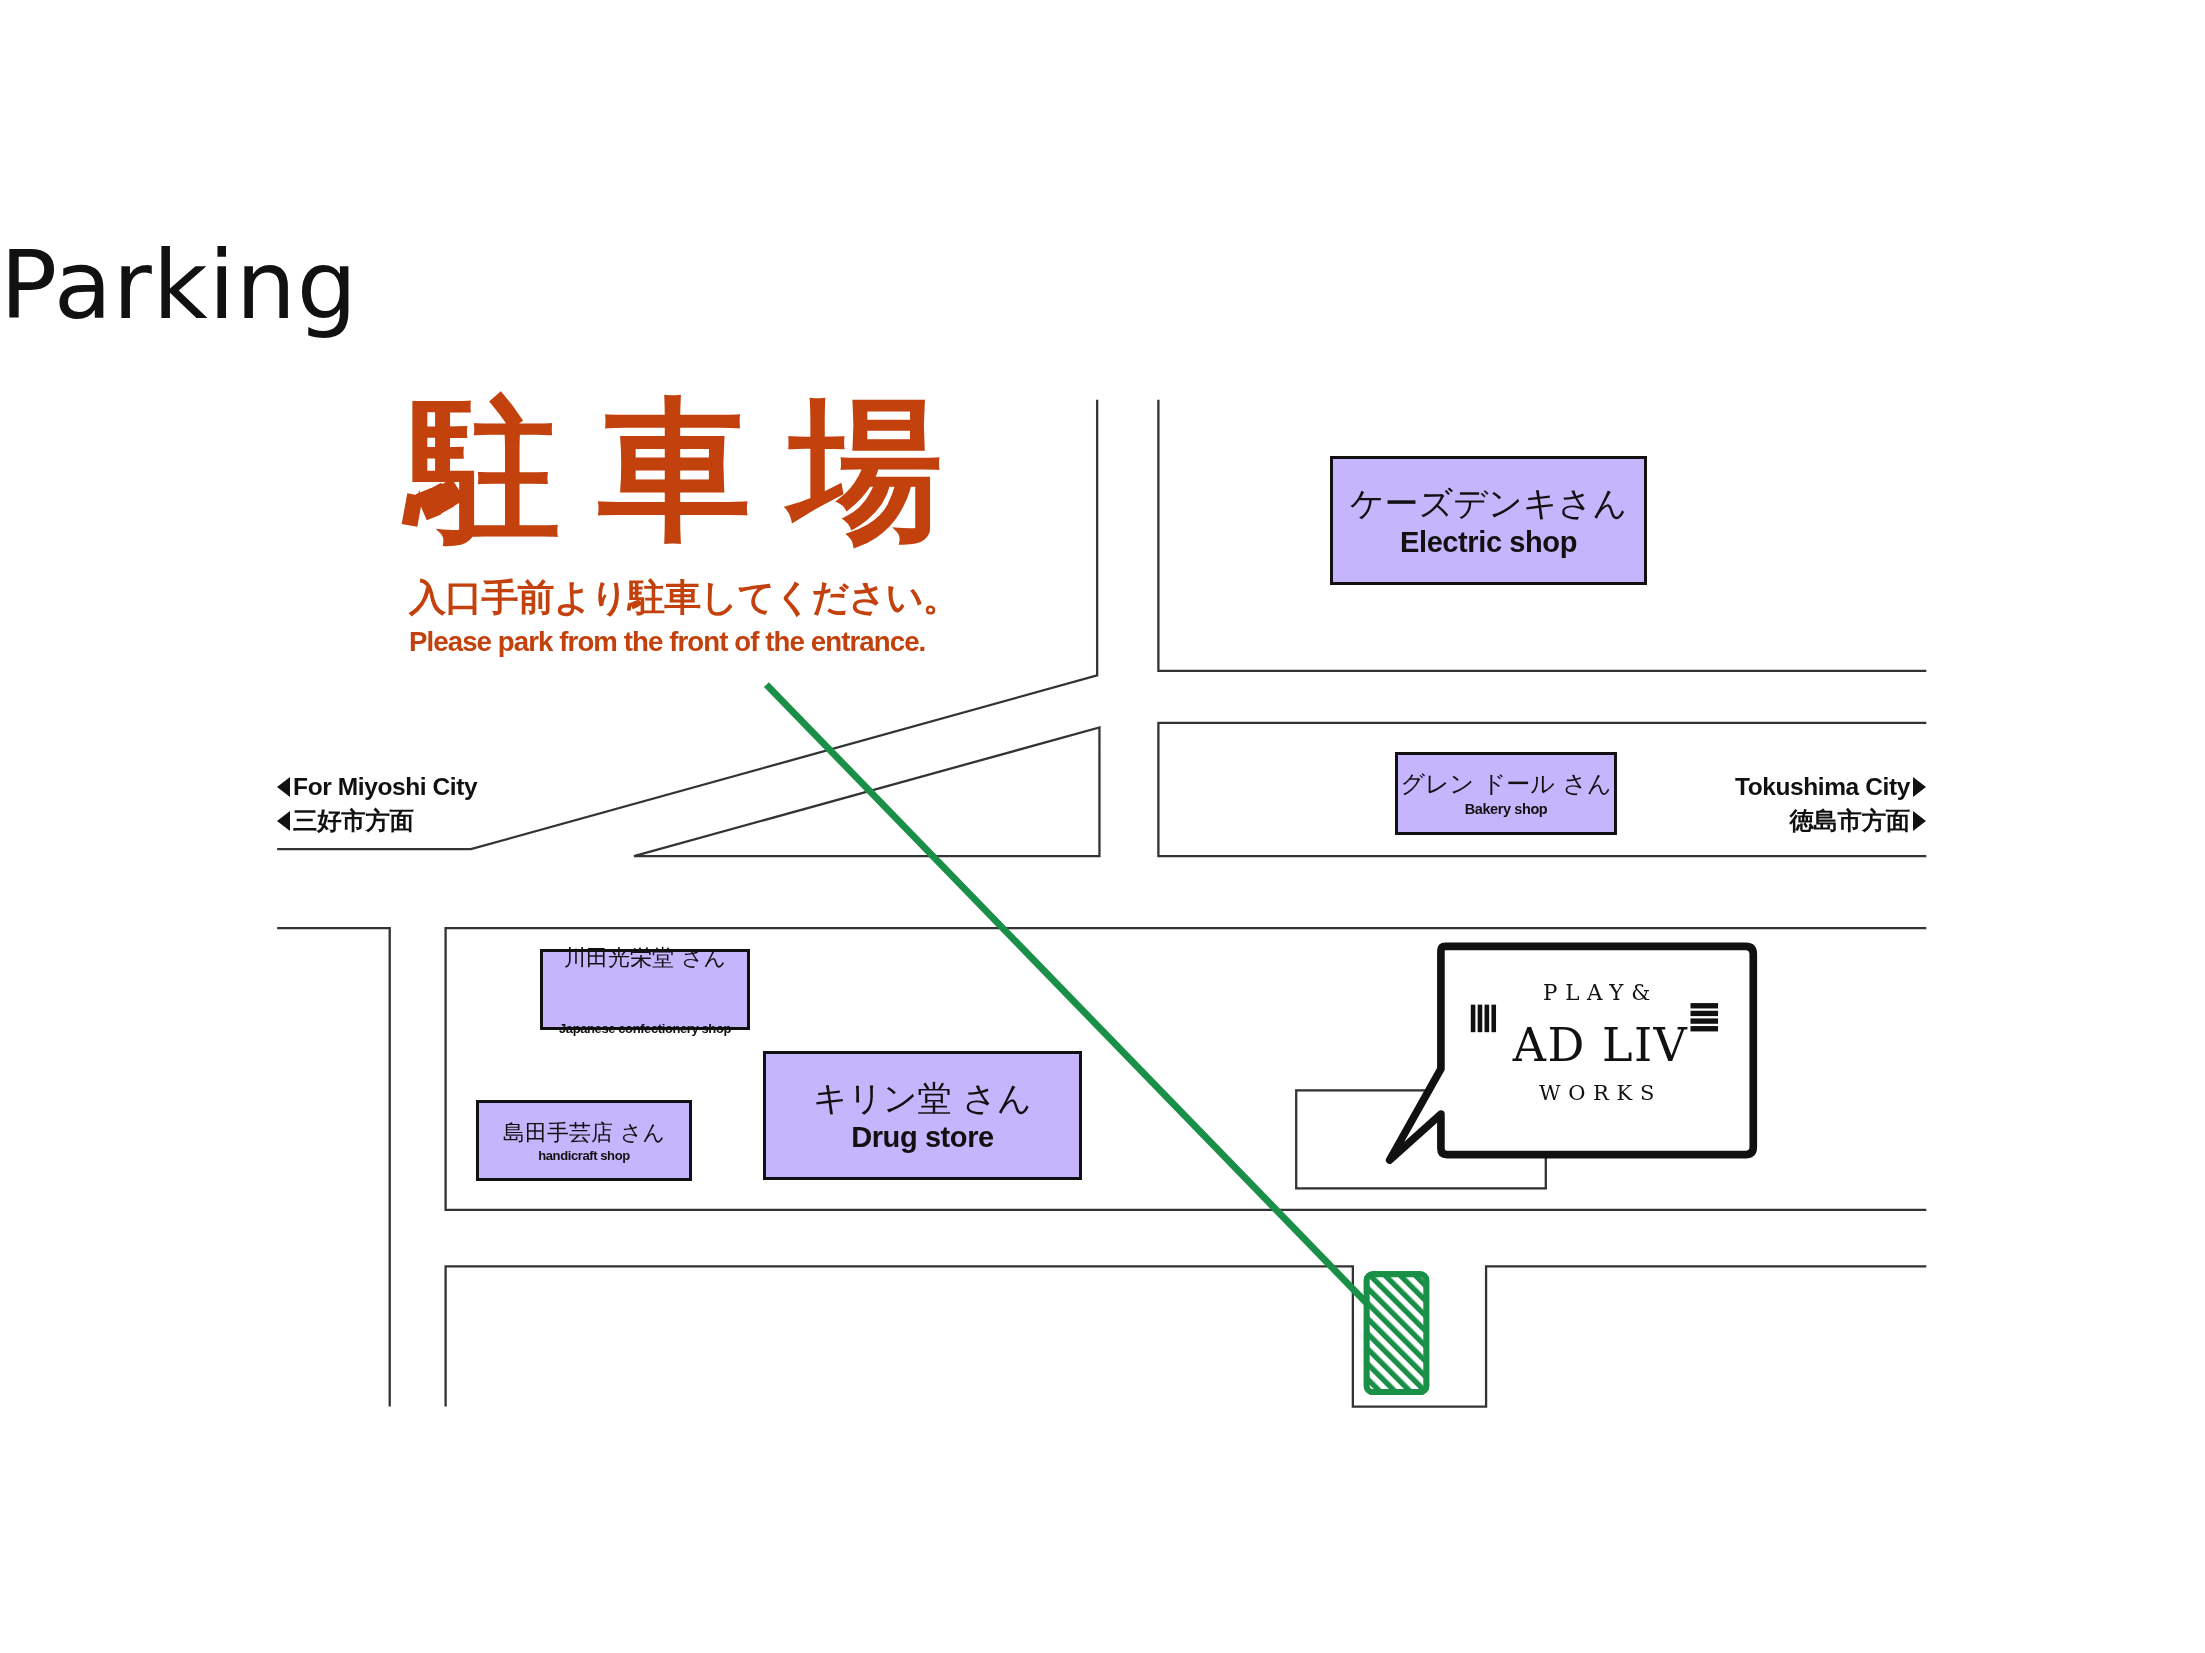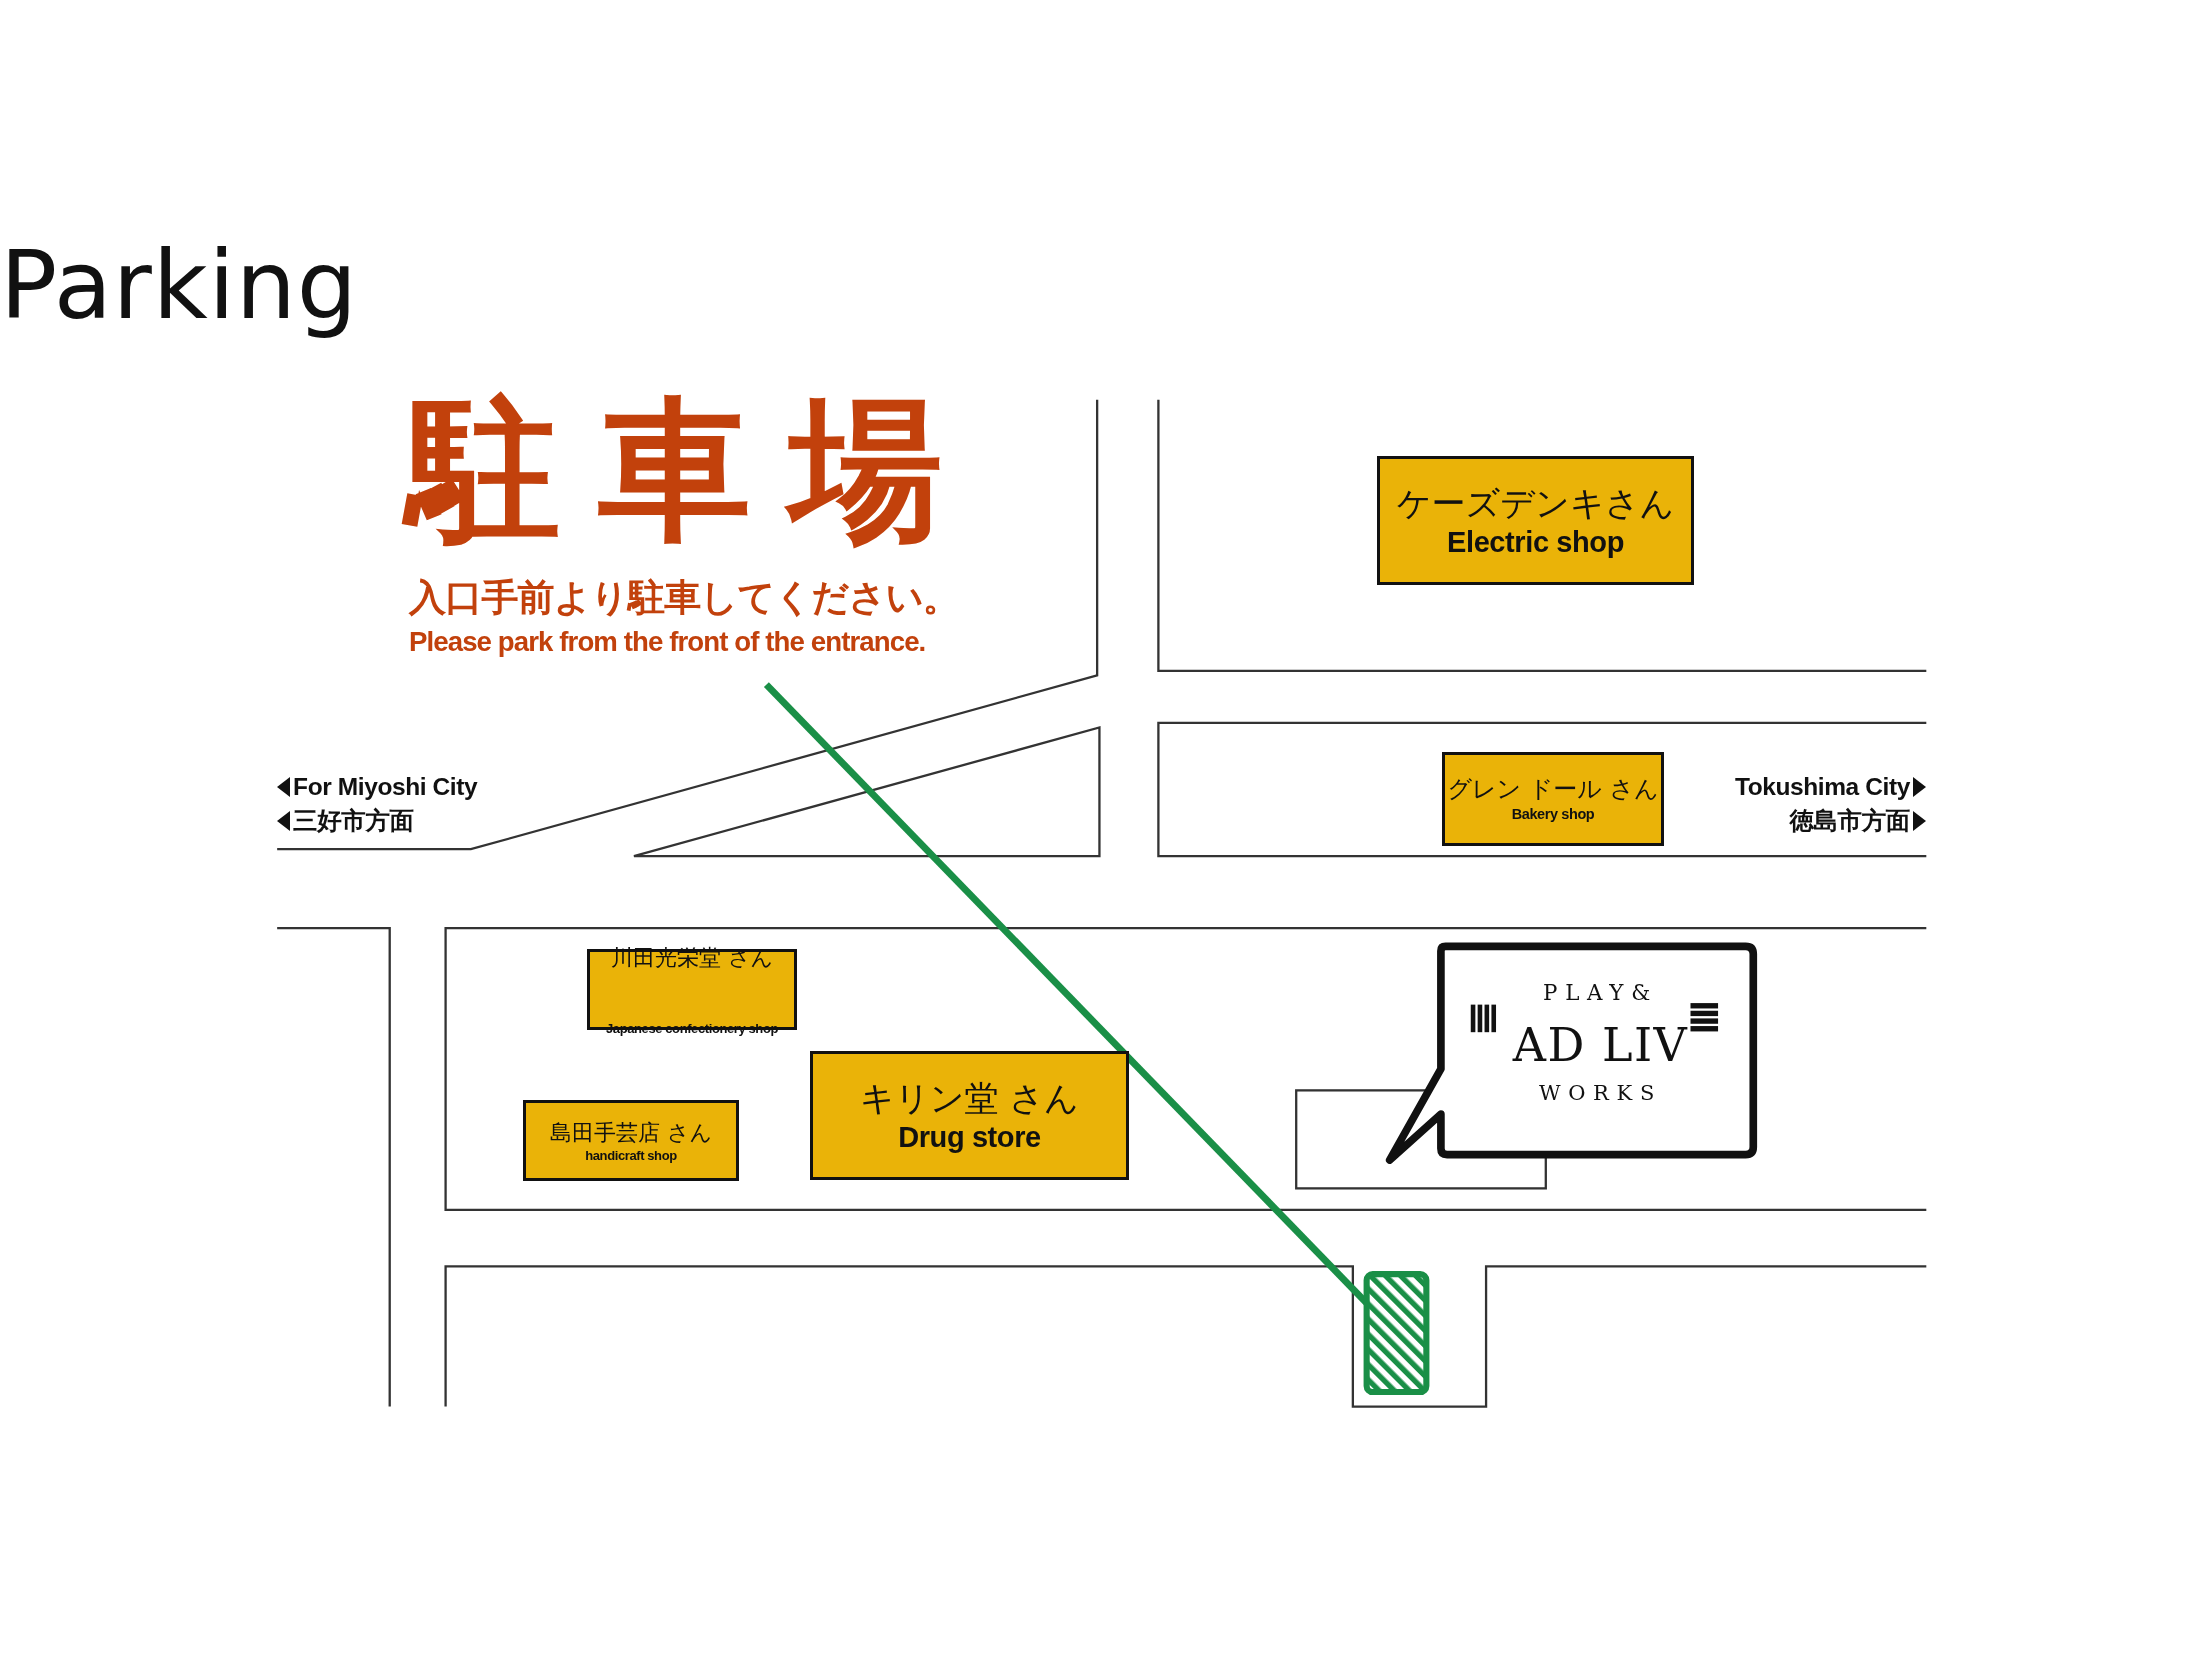--- a/index.html
+++ b/index.html
@@ -6,22 +6,22 @@
   body { width: 2205px; height: 1654px; position: relative; overflow: hidden;
          font-family: "DejaVu Sans", "Liberation Sans", sans-serif; color: #111; }
   #map-svg { position: absolute; left: 0; top: 0; }
   .abs { position: absolute; }
   .title { left: 0; width: 2205px; top: 230px; text-align: left;
            font-family: "DejaVu Sans", sans-serif; font-size: 95px; font-weight: 500; letter-spacing: 0.8px; color: #111; }
   .green { color: #c2410c; margin-left: 20px; }
   .kanji-big { left: 387px; top: 394px; font-size: 153px; font-weight: bold; letter-spacing: 38px; line-height: 1; }
   .jp-sub { left: 389px; top: 573px; font-size: 37px; font-weight: bold; letter-spacing: -0.8px; white-space: nowrap; }
   .en-sub { left: 389px; top: 626px; font-size: 27.6px; font-weight: bold; letter-spacing: -0.9px; white-space: nowrap; font-family: "Liberation Sans", sans-serif; }
-  .shop { position: absolute; border: 3.8px solid #111; background: #eab308; box-sizing: border-box;
-          display: flex; flex-direction: column; align-items: center; justify-content: center; text-align: center; margin-left: 47px; }
+  .shop { position: absolute; border: 3.8px solid #111; background: #c4b5fd; box-sizing: border-box;
+          display: flex; flex-direction: column; align-items: center; justify-content: center; text-align: center; }
   .shop .jp { font-weight: 500; white-space: nowrap; }
   .shop .en { font-weight: bold; white-space: nowrap; font-family: "Liberation Sans", sans-serif; letter-spacing: -0.4px; }
   .dir { font-size: 24.5px; font-weight: bold; white-space: nowrap; line-height: 34px; font-family: "Liberation Sans", sans-serif; letter-spacing: -0.4px; }
   .tri-l { display: inline-block; width: 0; height: 0; border-top: 10px solid transparent; border-bottom: 10px solid transparent; border-right: 13.8px solid #111; margin-right: 3.1px; vertical-align: -2.3px; }
   .tri-r { display: inline-block; width: 0; height: 0; border-top: 10px solid transparent; border-bottom: 10px solid transparent; border-left: 13.8px solid #111; margin-left: 3.1px; vertical-align: -2.3px; }
   .logo-text { position: absolute; font-family: "DejaVu Serif", "Liberation Serif", serif; color: #111; white-space: nowrap; text-align: center; }
 </style>
 </head>
 <body>
 
@@ -84,21 +84,21 @@
 <div class="abs dir" style="right:279px; top:770px; text-align:right;">
   <div><span>Tokushima City</span><span class="tri-r"></span></div>
   <div><span>徳島市方面</span><span class="tri-r"></span></div>
 </div>
 
 <div class="shop" style="left:1330px; top:456px; width:317px; height:129px;">
   <div class="jp" style="font-size:34px; line-height:43px;">ケーズデンキさん</div>
   <div class="en" style="font-size:29px; line-height:34px;">Electric shop</div>
 </div>
 
-<div class="shop" style="left:1395px; top:752px; width:222px; height:94px;">
+<div class="shop" style="left:1395px; top:752px; width:222px; height:83px;">
   <div class="jp" style="font-size:24px; line-height:31px;">グレン ドール さん</div>
   <div class="en" style="font-size:14.5px; line-height:18.4px;">Bakery shop</div>
 </div>
 
 <div class="shop" style="left:540px; top:949px; width:210px; height:81px;gap:48px;">
   <div class="jp" style="font-size:22px; line-height:29px;">川田光栄堂 さん</div>
   <div class="en" style="font-size:13px; line-height:17px;">Japanese confectionery shop</div>
 </div>
 
 <div class="shop" style="left:476px; top:1100px; width:216px; height:81px;">

